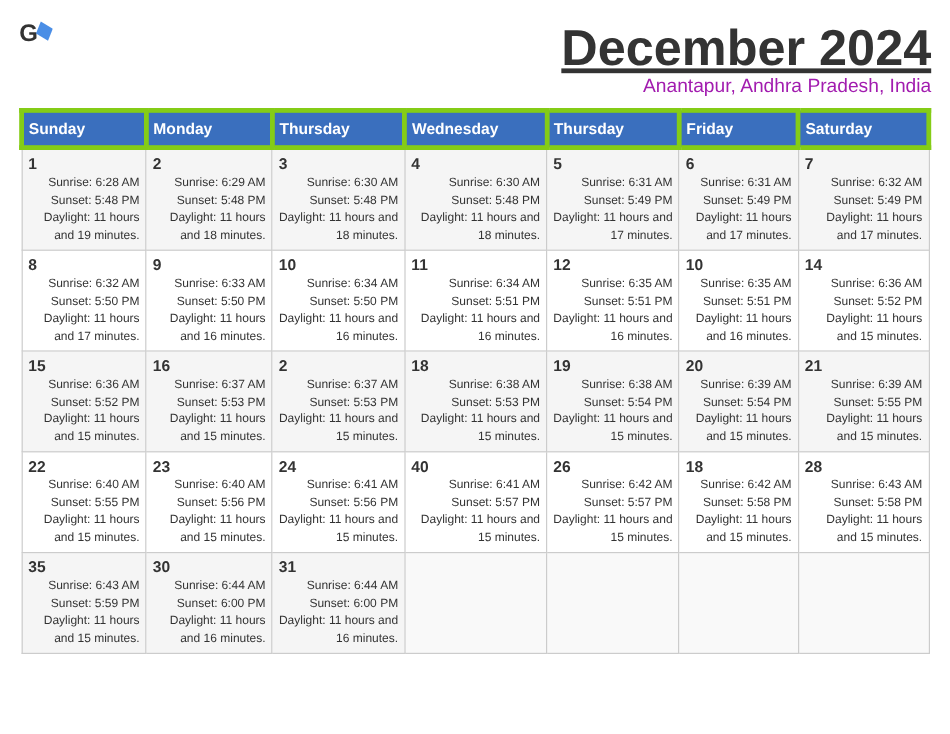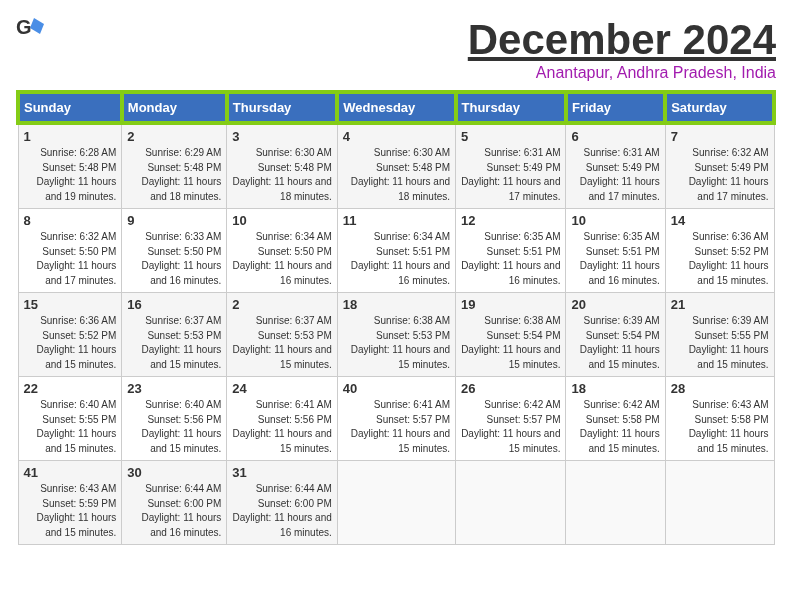--- a/index.html
+++ b/index.html
@@ -237,21 +237,21 @@
           <span class="day-num">18</span>
           <div class="day-info">Sunrise: 6:42 AM<br>Sunset: 5:58 PM<br>Daylight: 11 hours and 15 minutes.</div>
         </td>
         <td>
           <span class="day-num">28</span>
           <div class="day-info">Sunrise: 6:43 AM<br>Sunset: 5:58 PM<br>Daylight: 11 hours and 15 minutes.</div>
         </td>
       </tr>
       <tr>
         <td>
-          <span class="day-num">41</span>
+          <span class="day-num">35</span>
           <div class="day-info">Sunrise: 6:43 AM<br>Sunset: 5:59 PM<br>Daylight: 11 hours and 15 minutes.</div>
         </td>
         <td>
           <span class="day-num">30</span>
           <div class="day-info">Sunrise: 6:44 AM<br>Sunset: 6:00 PM<br>Daylight: 11 hours and 16 minutes.</div>
         </td>
         <td>
           <span class="day-num">31</span>
           <div class="day-info">Sunrise: 6:44 AM<br>Sunset: 6:00 PM<br>Daylight: 11 hours and 16 minutes.</div>
         </td>

